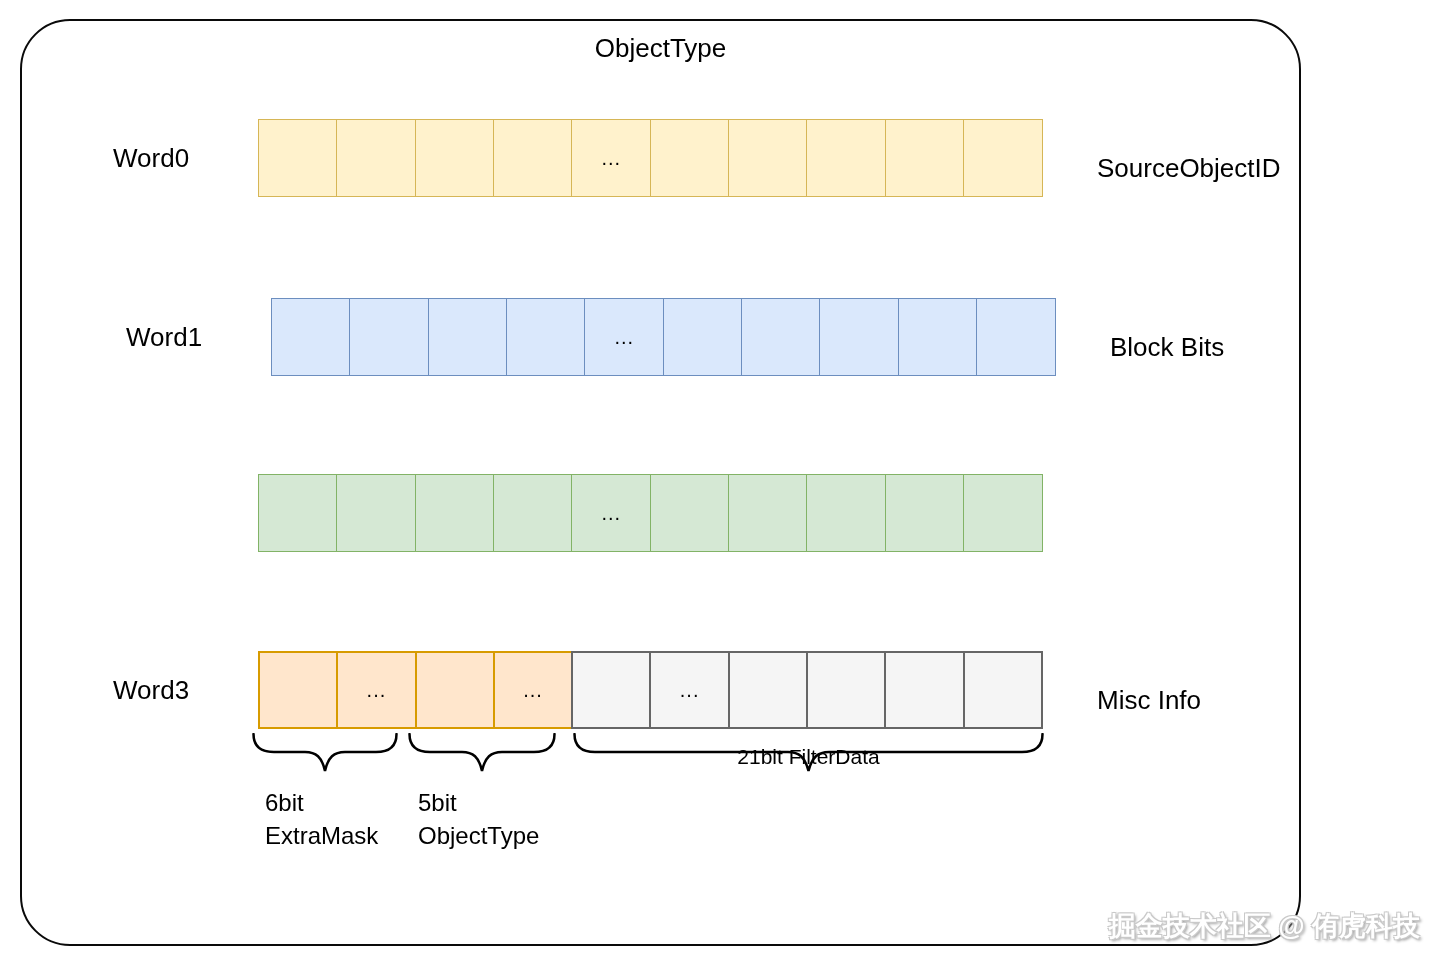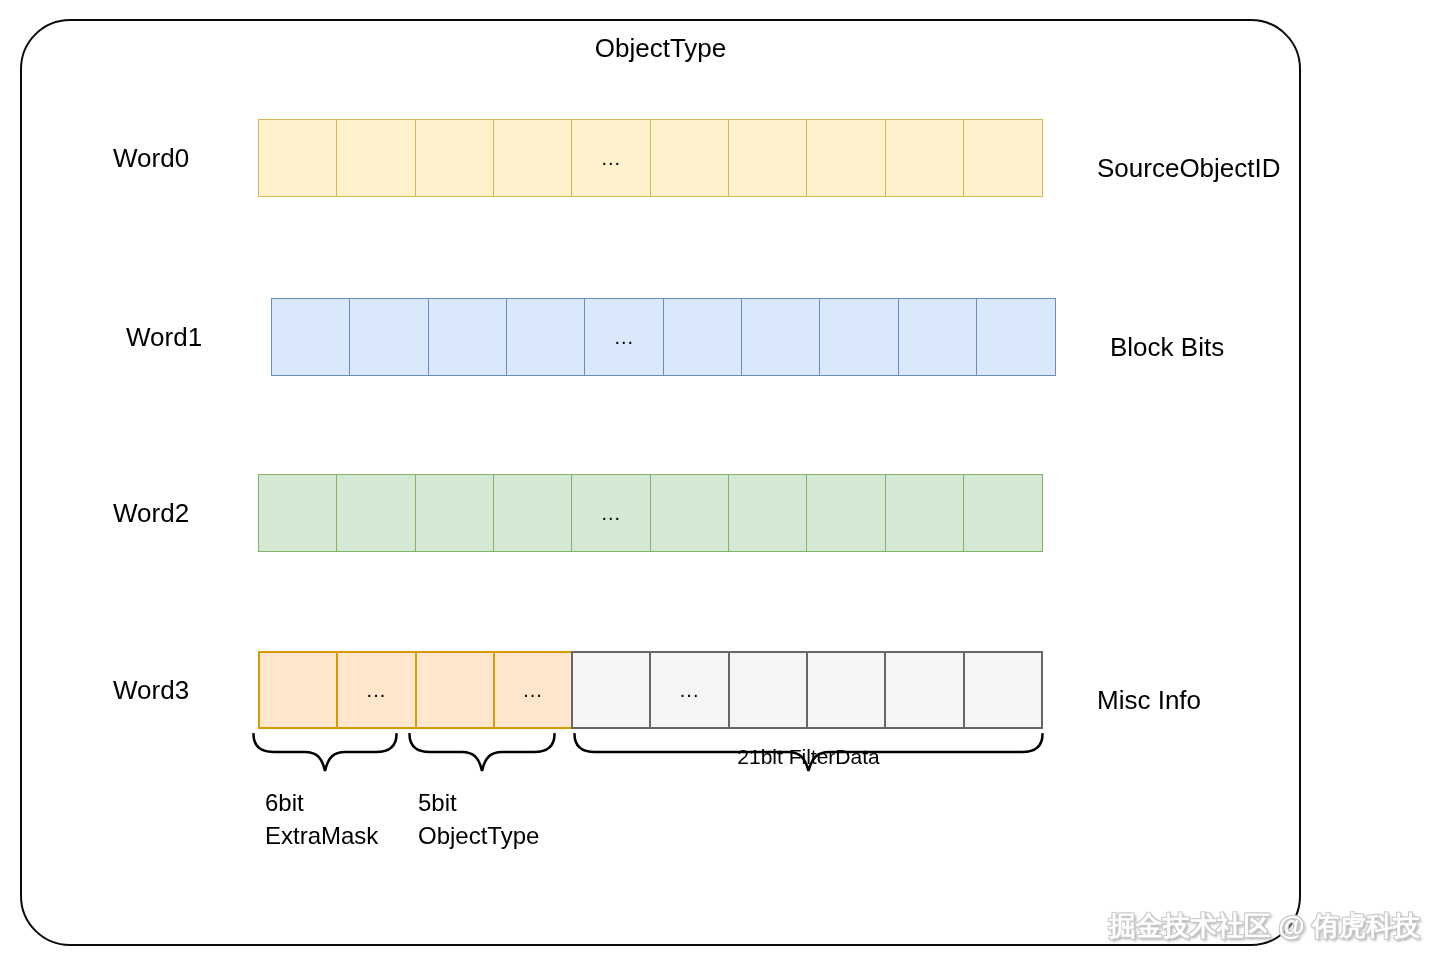--- a/index.html
+++ b/index.html
@@ -156,21 +156,20 @@
       <div class="cell"></div>
       <div class="cell"></div>
       <div class="cell"></div>
       <div class="cell"></div>
       <div class="cell"></div>
     </div>
     <div class="right-label">Block Bits</div>
   </div>
 
   <div class="row row2">
-    <div class="word-label">Word2</div>
     <div class="cells green">
       <div class="cell"></div>
       <div class="cell"></div>
       <div class="cell"></div>
       <div class="cell"></div>
       <div class="cell">...</div>
       <div class="cell"></div>
       <div class="cell"></div>
       <div class="cell"></div>
       <div class="cell"></div>

